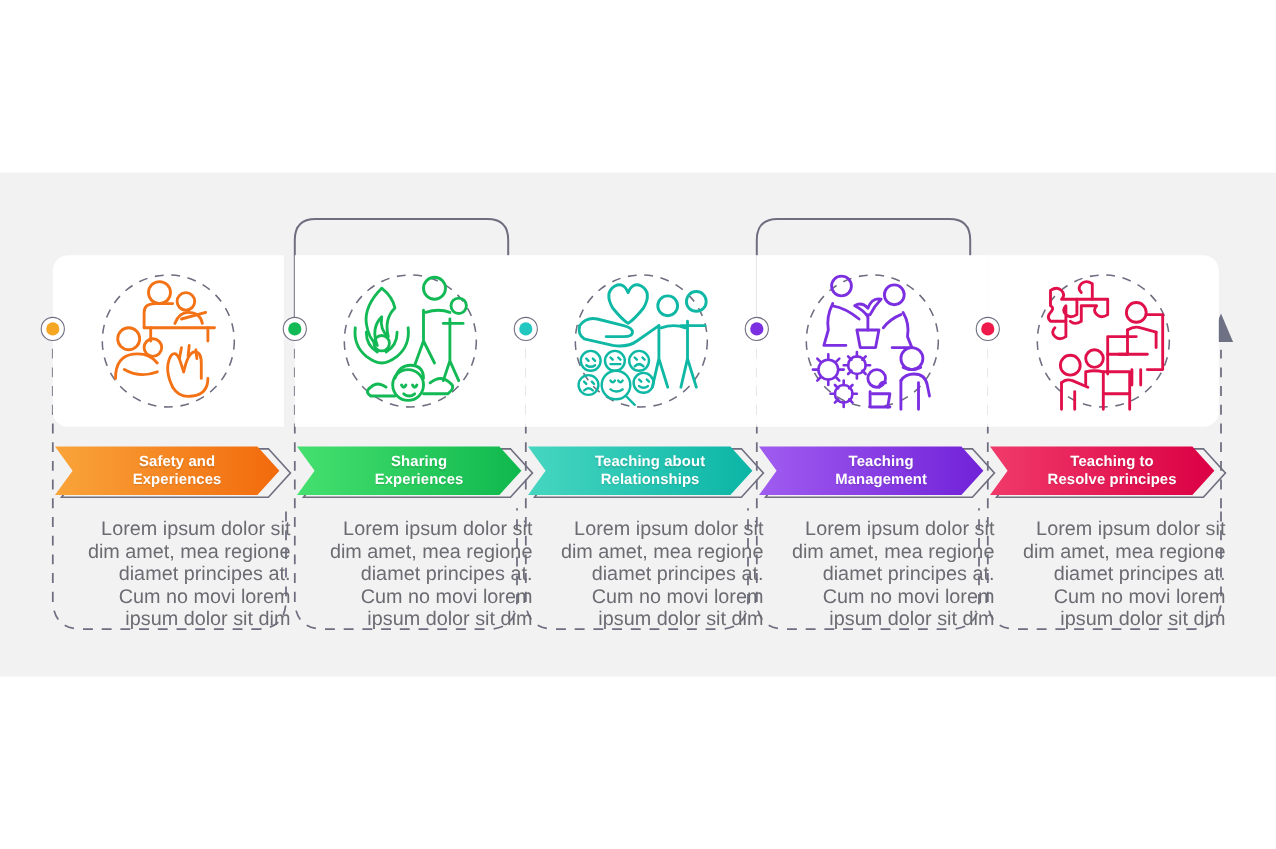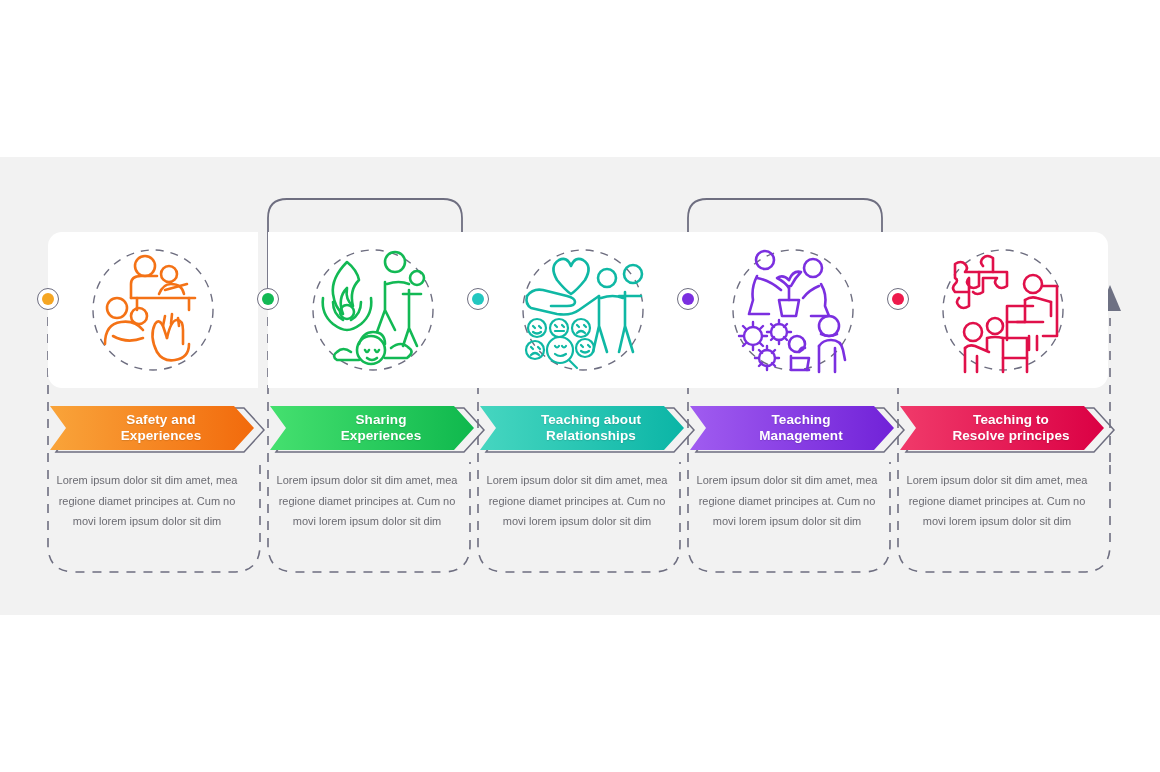--- a/index.html
+++ b/index.html
@@ -47,23 +47,23 @@
   .banner-label {
     position: absolute; left: 22px; top: 0; width: 182px; height: 48px;
     display: flex; flex-direction: column; align-items: center; justify-content: center;
     color: #ffffff; font-weight: bold; font-size: 13.5px; line-height: 16px;
     text-align: center; letter-spacing: .1px;
     text-shadow: 0 1px 1px rgba(0,0,0,.12);
   }
 
   
   .desc {
-    position: absolute; left: 6px; top: 470px; width: 186px;
-    font-size: 11px; line-height: 20.5px; color: #6b6b72;
-    text-align: center;
+    position: absolute; left: 30px; top: 470px; width: 186px;
+    font-size: 18px; line-height: 20.5px; color: #6b6b72;
+    text-align: right;
   }
 
   
   .marker {
     position: absolute; width: 22px; height: 22px; border-radius: 50%;
     background: #ffffff; border: 1.6px solid #6e6e80;
     display:flex; align-items:center; justify-content:center;
   }
   .marker i { width: 12px; height: 12px; border-radius: 50%; display:block; }
 </style>

